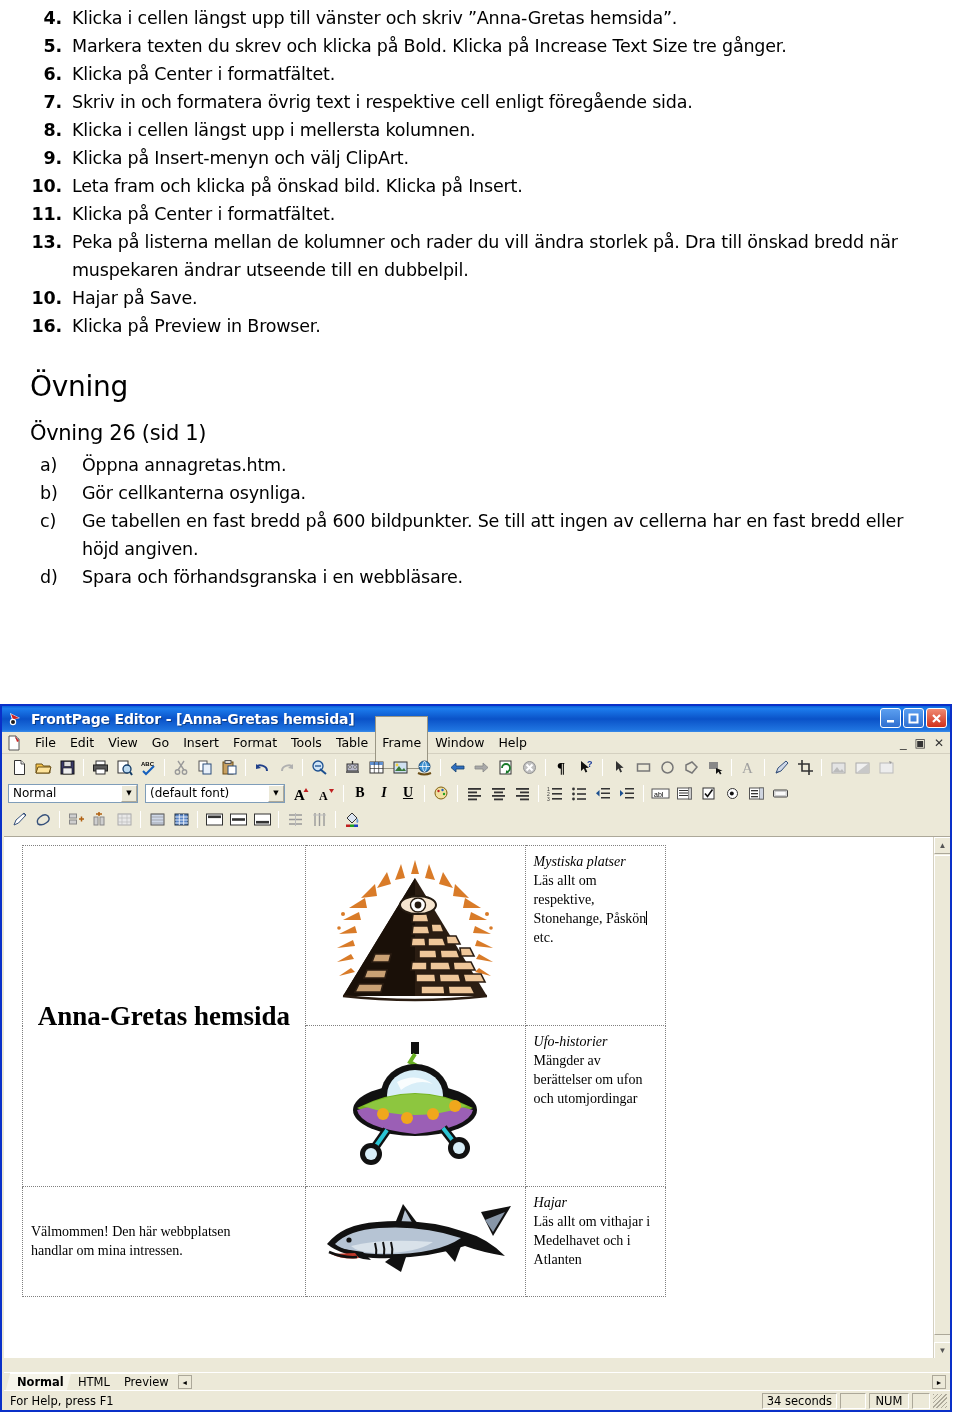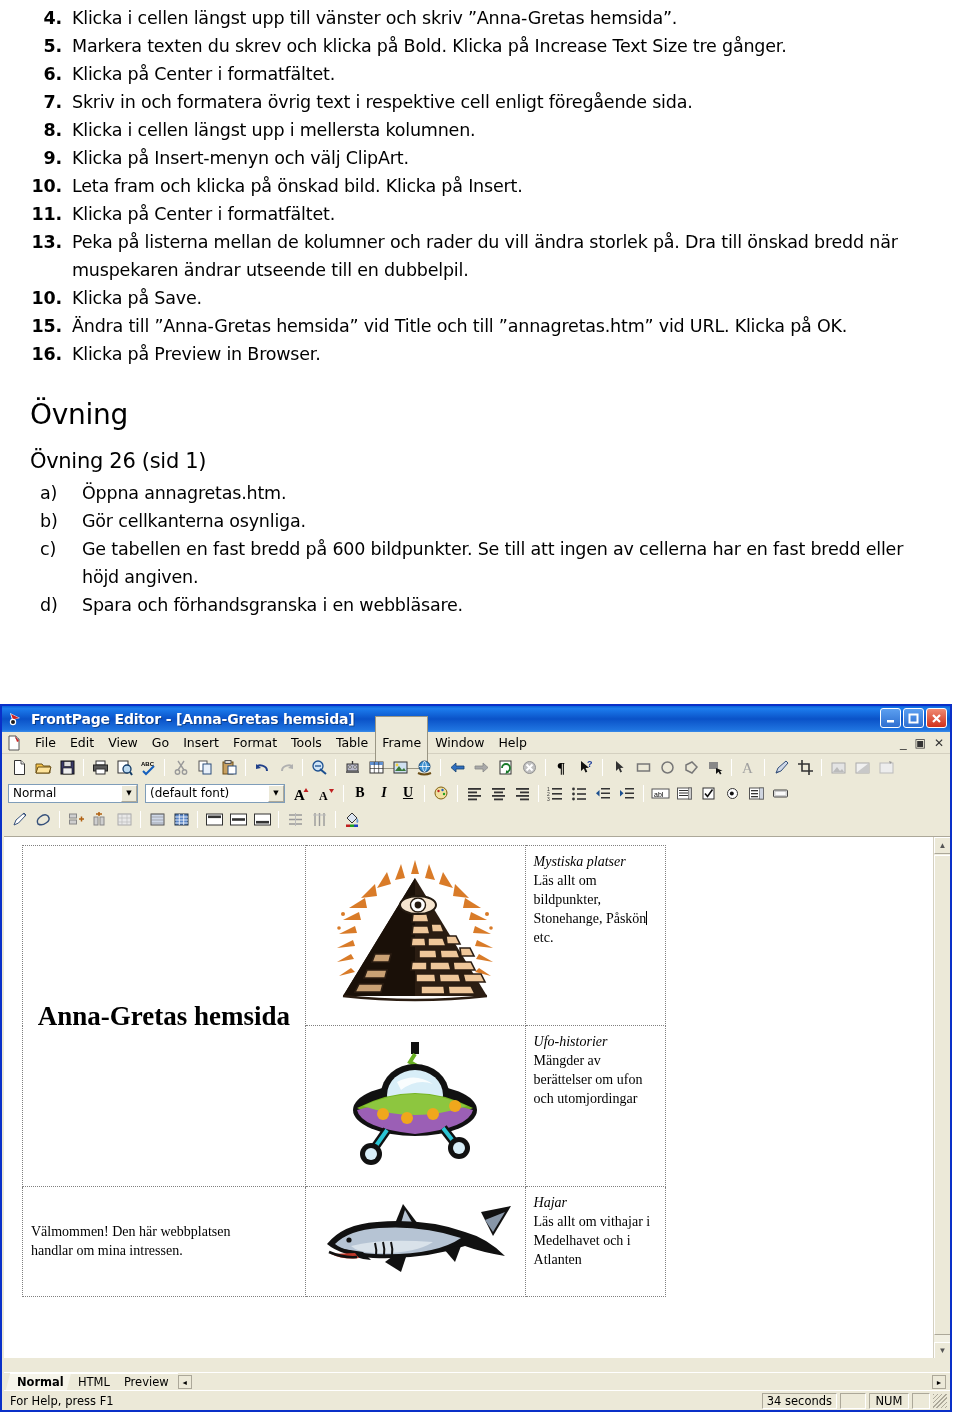--- a/index.html
+++ b/index.html
@@ -315,25 +315,21 @@
       <li class="step">
         <span class="num">11.</span>
         <span class="txt">Klicka på Center i formatfältet.</span>
       </li>
       <li class="step">
         <span class="num">13.</span>
         <span class="txt">Peka på listerna mellan de kolumner och rader du vill ändra storlek på. Dra till önskad bredd när muspekaren ändrar utseende till en dubbelpil.</span>
       </li>
       <li class="step">
         <span class="num">10.</span>
-        <span class="txt">Klicka på Save.</span>
-      </li>
-      <li class="step">
-        <span class="num">15.</span>
-        <span class="txt">Ändra till ”Anna-Gretas hemsida” vid Title och till ”annagretas.htm” vid URL. Klicka på OK.</span>
+        <span class="txt">Hajar på Save.</span>
       </li>
       <li class="step">
         <span class="num">16.</span>
         <span class="txt">Klicka på Preview in Browser.</span>
       </li>
     </ol>
 
   <h2 class="heading">Övning</h2>
   <h3 class="subheading">Övning 26 (sid 1)</h3>
   <ol class="sublist" id="sub-list">
@@ -954,21 +950,21 @@
                 <ellipse cx="103" cy="47" rx="18" ry="9" fill="#f6e5cf" stroke="#241a10" stroke-width="2"></ellipse>
                 <ellipse cx="103" cy="47" rx="7.5" ry="7" fill="#fff" stroke="#241a10" stroke-width="1.4"></ellipse>
                 <circle cx="103" cy="47" r="3.4" fill="#241a10"></circle>
                 <path d="M28 138 Q100 146 172 138" stroke="#2b1d12" stroke-width="2.5" fill="none"></path>
               </svg>
             </span>
           </td>
           <td class="cell-desc">
             <div><i>Mystiska platser</i></div>
             <div>Läs allt om</div>
-            <div>bildpunkter,</div>
+            <div>respektive,</div>
             <div><span>Stonehange, Påskön</span><span class="caret"></span></div>
             <div>etc.</div>
           </td>
         </tr>
         <tr>
           <td class="img-cell">
             <span>
               <svg width="160" height="132" viewBox="0 0 160 132">
                 <path d="M76 4 h8 v12 h-8 z" fill="#111"></path>
                 <path d="M80 16 l-5 8 l7 4 l-4 8 l6 -2" stroke="#6ab023" stroke-width="4" fill="none"></path>

